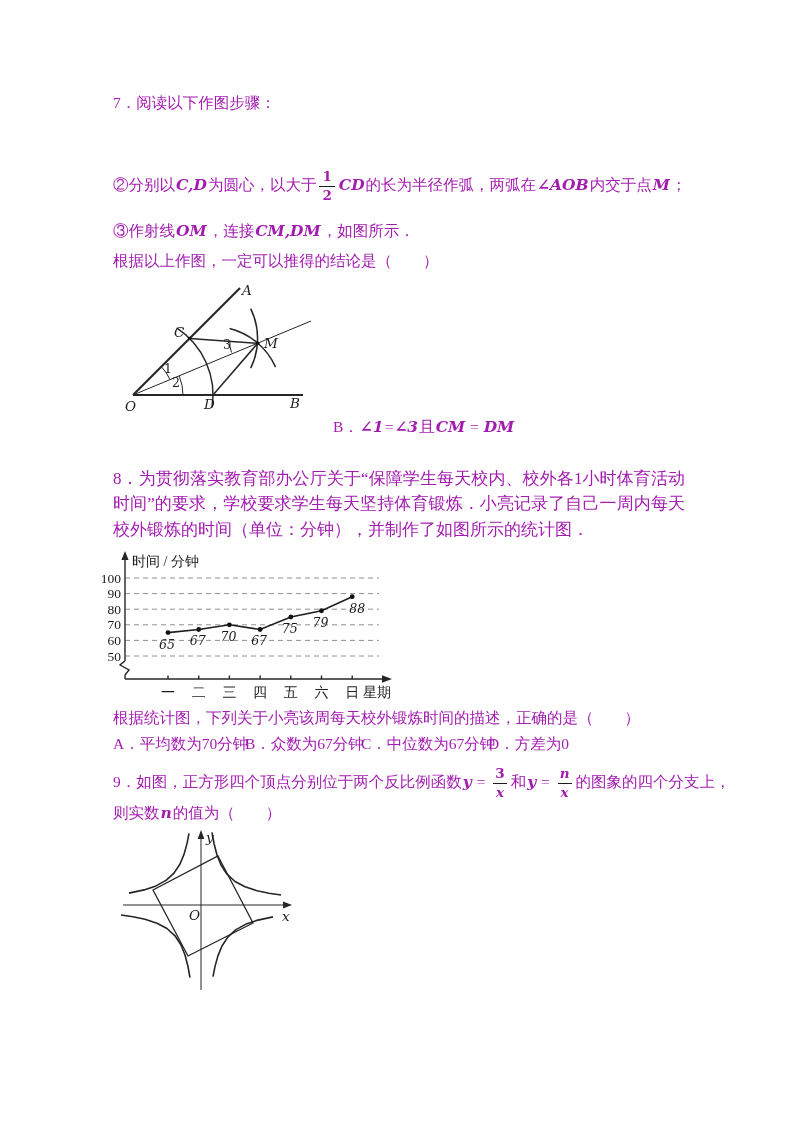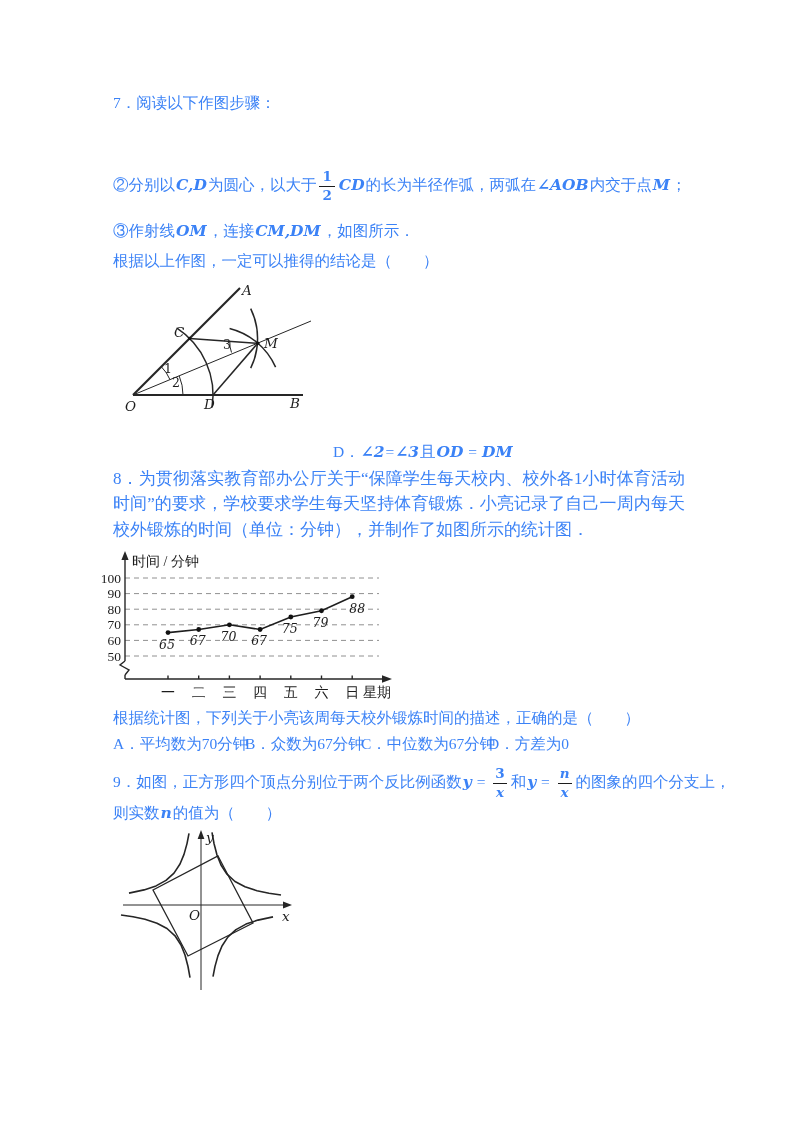--- a/index.html
+++ b/index.html
@@ -1,17 +1,17 @@
 <!DOCTYPE html>
 <html><head>
 <meta charset="utf-8">
 <style>
   html,body{margin:0;padding:0;background:#e8e8e8;}
   .page{position:relative;width:794px;height:1123px;background:#ffffff;margin:0 auto;
-        font-family:"Liberation Serif","DejaVu Serif",serif;color:#3b82f6;overflow:hidden;}
+        font-family:"Liberation Serif","DejaVu Serif",serif;color:#a21caf;overflow:hidden;}
   .abs{position:absolute;}
   .line{font-size:15.5px;line-height:1.3;white-space:nowrap;}
   .para{font-size:17px;line-height:25.4px;text-align:justify;}
   .math{font-family:"DejaVu Serif","Liberation Serif",serif;font-style:italic;font-weight:bold;padding:0 1px;}
   .math.upright{font-style:normal;}
   .frac{display:inline-flex;flex-direction:column;align-items:center;vertical-align:middle;
         line-height:1;margin:0 3px;}
   .frac .fn{padding:0 3px 2px;font-size:13.5px;}
   .frac .fd{border-top:1.5px solid #1c1c1c;padding:2px 3px 0;font-size:13.5px;}
   svg.fig{position:absolute;overflow:visible;}
@@ -62,21 +62,21 @@
     <text x="124" y="14" class="figlbl">A</text>
     <text x="172" y="127" class="figlbl">B</text>
     <text x="56" y="56" class="figlbl">C</text>
     <text x="86" y="128" class="figlbl">D</text>
     <text x="146" y="67" class="figlbl">M</text>
     <text x="46" y="92" class="figlbl rm">1</text>
     <text x="54" y="106" class="figlbl rm">2</text>
     <text x="105" y="68" class="figlbl rm">3</text>
   </svg>
 
-  <div class="abs line" style="left:333px;top:442px">D．<span class="math">∠2</span>=<span class="math">∠3</span>且<span class="math">OD</span> = <span class="math">DM</span></div>
+  <div class="abs line" style="left:333px;top:417px">B．<span class="math">∠1</span>=<span class="math">∠3</span>且<span class="math">CM</span> = <span class="math">DM</span></div>
 
   <div class="abs para" style="left:113px;top:466px;width:572px">8．为贯彻落实教育部办公厅关于“保障学生每天校内、校外各1小时体育活动时间”的要求，学校要求学生每天坚持体育锻炼．小亮记录了自己一周内每天校外锻炼的时间（单位：分钟），并制作了如图所示的统计图．</div>
 
   <svg class="fig" id="chart-svg" style="left:90px;top:549px" width="330" height="158" viewBox="0 0 330 158">
       <line x1="35" y1="107" x2="289" y2="107" class="grid"></line>
       <text x="31" y="111.5" class="ytick">50</text>
       <line x1="35" y1="91.4" x2="289" y2="91.4" class="grid"></line>
       <text x="31" y="95.9" class="ytick">60</text>
       <line x1="35" y1="75.8" x2="289" y2="75.8" class="grid"></line>
       <text x="31" y="80.3" class="ytick">70</text>

